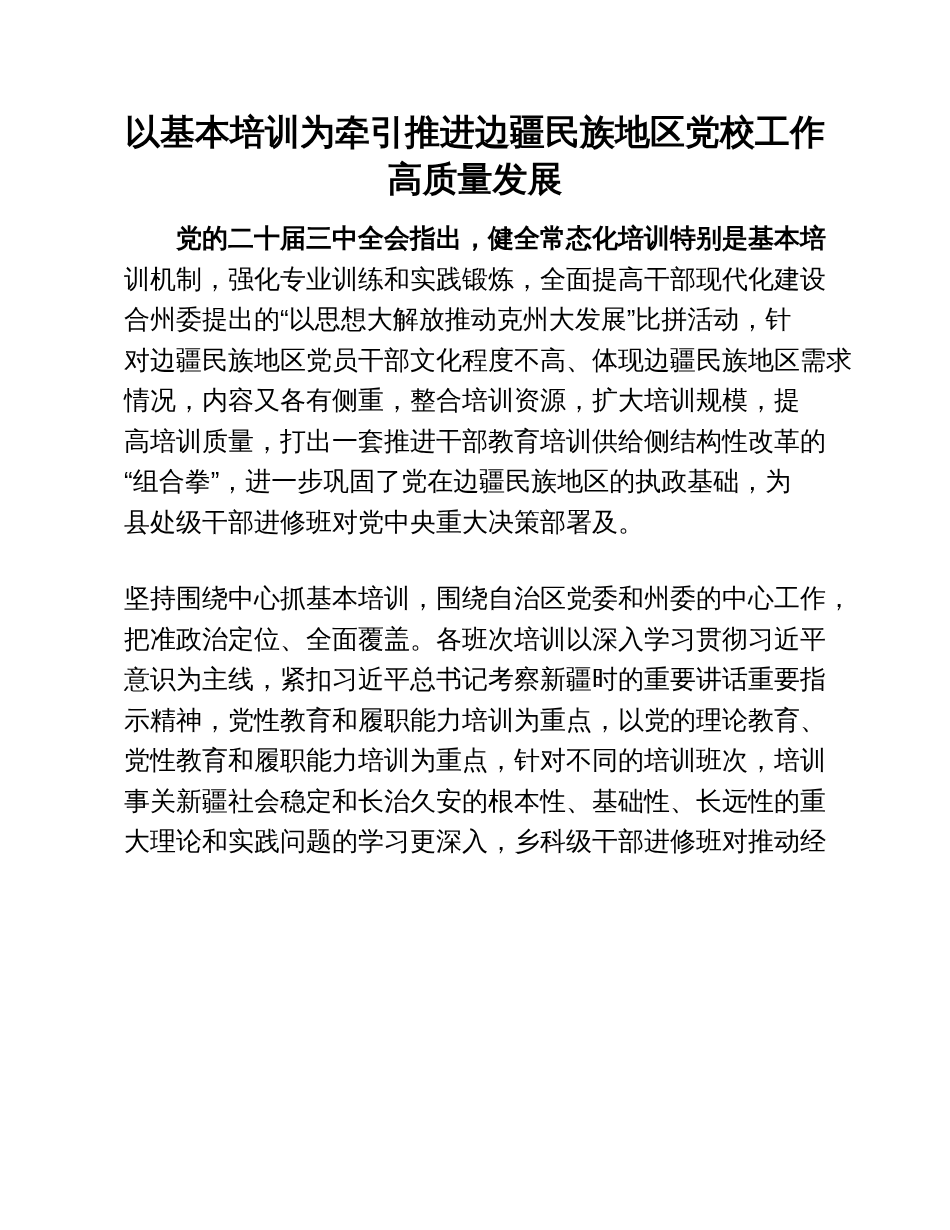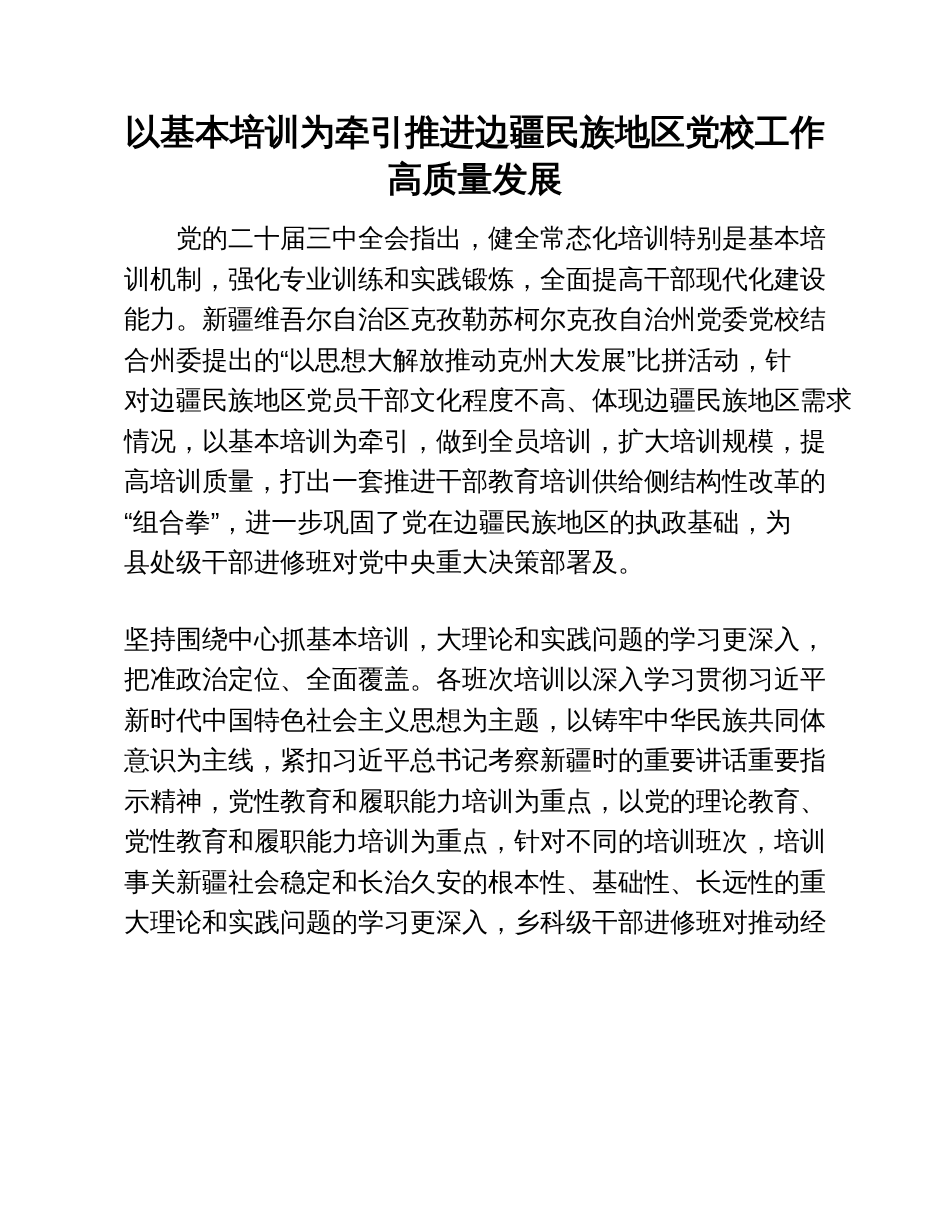--- a/index.html
+++ b/index.html
@@ -38,48 +38,47 @@
   .p2 { margin-top: 36px; }
   .line {
     font-size: 26px;
     line-height: 40.5px;
     height: 40.5px;
     white-space: nowrap;
     text-align: left;
   }
   .line.first {
     text-indent: 2em;
+    font-weight: bold;
   }
 </style>
 </head>
 <body>
 
 <div class="page">
 
   <h1 class="doc-title">
     <div class="title-line">以基本培训为牵引推进边疆民族地区党校工作</div>
     <div class="title-line">高质量发展</div>
   </h1>
 
   <div class="paragraph p1">
     <div class="line first">党的二十届三中全会指出，健全常态化培训特别是基本培</div>
     <div class="line">训机制，强化专业训练和实践锻炼，全面提高干部现代化建设</div>
-    <div class="line">能力。新疆维吾尔自治区克孜勒苏柯尔克孜自治州党委党校结</div>
     <div class="line">合州委提出的“以思想大解放推动克州大发展”比拼活动，针</div>
     <div class="line">对边疆民族地区党员干部文化程度不高、体现边疆民族地区需求</div>
-    <div class="line">情况，以基本培训为牵引，做到全员培训，扩大培训规模，提</div>
+    <div class="line">情况，内容又各有侧重，整合培训资源，扩大培训规模，提</div>
     <div class="line">高培训质量，打出一套推进干部教育培训供给侧结构性改革的</div>
     <div class="line">“组合拳”，进一步巩固了党在边疆民族地区的执政基础，为</div>
     <div class="line">县处级干部进修班对党中央重大决策部署及。</div>
   </div>
 
   <div class="paragraph p2">
-    <div class="line">坚持围绕中心抓基本培训，大理论和实践问题的学习更深入，</div>
+    <div class="line">坚持围绕中心抓基本培训，围绕自治区党委和州委的中心工作，</div>
     <div class="line">把准政治定位、全面覆盖。各班次培训以深入学习贯彻习近平</div>
-    <div class="line">新时代中国特色社会主义思想为主题，以铸牢中华民族共同体</div>
     <div class="line">意识为主线，紧扣习近平总书记考察新疆时的重要讲话重要指</div>
     <div class="line">示精神，党性教育和履职能力培训为重点，以党的理论教育、</div>
     <div class="line">党性教育和履职能力培训为重点，针对不同的培训班次，培训</div>
     <div class="line">事关新疆社会稳定和长治久安的根本性、基础性、长远性的重</div>
     <div class="line">大理论和实践问题的学习更深入，乡科级干部进修班对推动经</div>
   </div>
 
 </div>
 
 </body></html>

